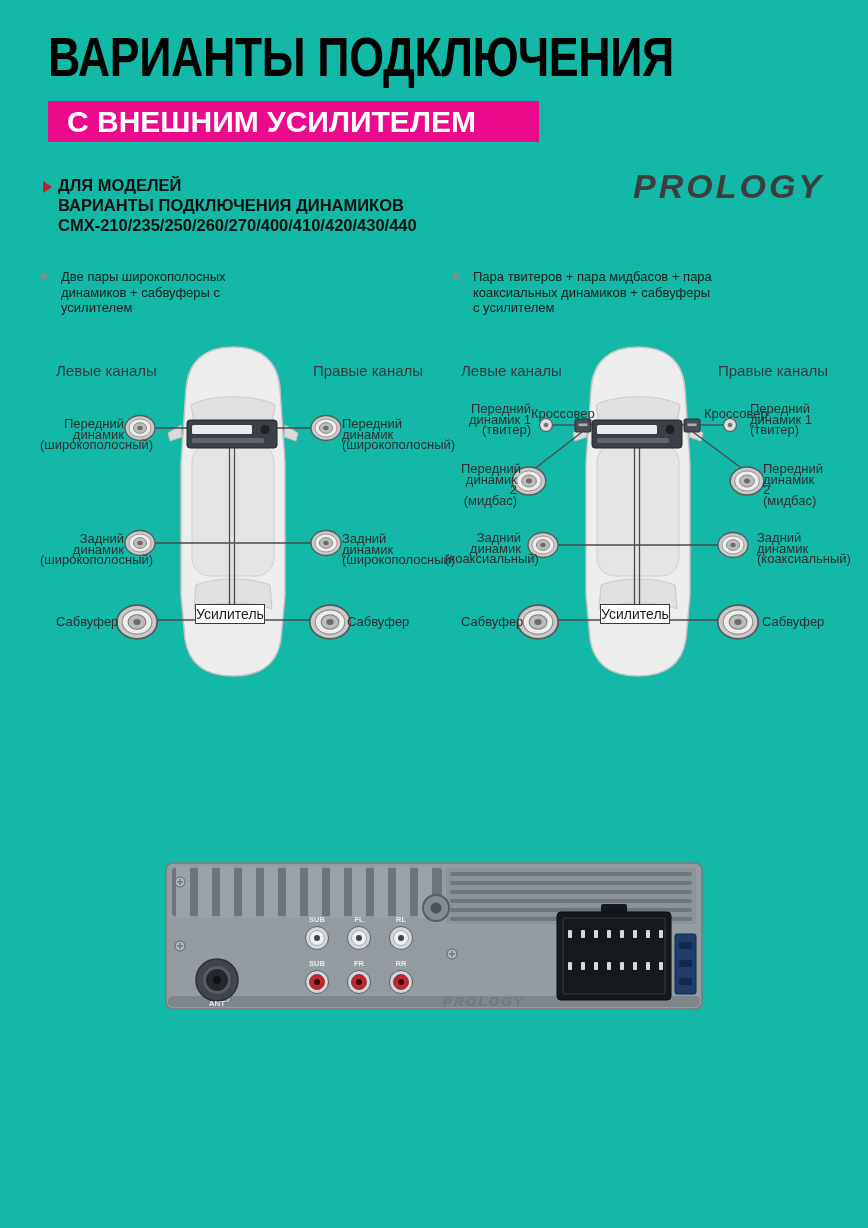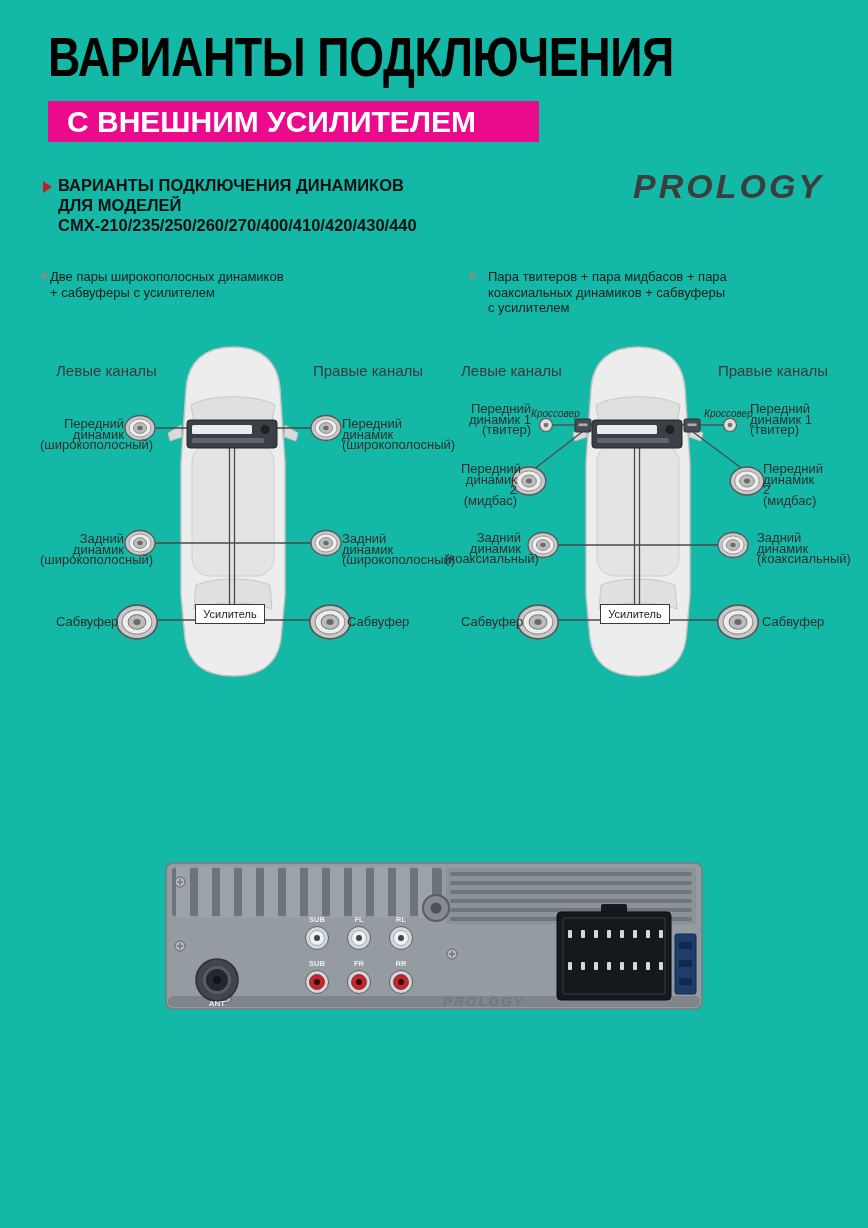--- a/index.html
+++ b/index.html
@@ -10,36 +10,36 @@
   .title { position:absolute; left:48px; top:24px; font-size:56px; font-weight:700; color:#000;
            white-space:nowrap; transform:scaleX(.8); transform-origin:left top; letter-spacing:-.5px; }
   .banner { position:absolute; left:48px; top:101px; width:491px; height:41px; background:#eb0a8c;
             color:#fff; font-weight:700; font-size:30px; line-height:41px; padding-left:19px; }
   .sec-mark { position:absolute; left:43px; top:181px; width:0; height:0;
               border-left:9px solid #c32026; border-top:6px solid transparent; border-bottom:6px solid transparent; }
   .section { position:absolute; left:58px; top:175px; font-size:16.5px; font-weight:700; line-height:20px; color:#101010; }
   .logo { position:absolute; left:633px; top:167px; font-size:34px; font-style:italic; font-weight:700;
           color:#3d3d3d; letter-spacing:3px; }
 
-  .caption { position:absolute; display:flex; gap:1px; font-size:13px; line-height:15.5px; color:#1c1c1c; }
+  .caption { position:absolute; display:flex; gap:12px; font-size:13px; line-height:15.5px; color:#1c1c1c; }
   .cap-a { left:42px; top:269px; width:252px; }
-  .cap-b { left:470px; top:269px; width:258px;justify-content:space-between; }
+  .cap-b { left:454px; top:269px; width:258px;justify-content:space-between; }
   .tri { flex:0 0 auto; margin-top:3px; width:0; height:0;
          border-left:7px solid #8a8a8a; border-top:4.5px solid transparent; border-bottom:4.5px solid transparent; }
   .cap-text { width:240px; }
 
   .panel { position:absolute; width:390px; height:360px; top:340px; }
   .pa { left:40px; } .pb { left:445px; }
   .panel>svg { position:absolute; left:0; top:0; z-index:1; }
   .chan { position:absolute; font-size:15px; color:#3a3a3a; z-index:2; }
   .lbl { position:absolute; font-size:13px; line-height:10.5px; color:#2e2e2e; z-index:2; }
   .r { text-align:right; }
-  .xo-lbl { font-size:10px;font-style:italic; }
+  .xo-lbl { font-size:13px; }
   .amp { position:absolute; left:155px; top:264px; width:70px; height:20px; background:#fff;
-         border:1px solid #3a3a3a; font-size:11px; line-height:18px; text-align:center; color:#1a1a1a; z-index:2; }
+         border:1px solid #3a3a3a; font-size:14px; line-height:18px; text-align:center; color:#1a1a1a; z-index:2; }
 
   .rear { position:absolute; left:164px; top:860px; width:540px; height:152px; }
   svg text { font-family:"Liberation Sans", sans-serif; }
   .jlabel { font-size:7.5px; fill:#e9edf0; font-weight:700; }
   .ant-label { font-size:8px; fill:#dfe3e6; font-weight:700; }
   .brand { font-size:13px; fill:#70777d; font-weight:700; font-style:italic; letter-spacing:2.5px; }
 </style>
 </head>
 <body>
 
@@ -80,22 +80,22 @@
   </defs>
 </svg>
 
 <div class="page">
 
   <div class="title">ВАРИАНТЫ ПОДКЛЮЧЕНИЯ</div>
   <div class="banner">С ВНЕШНИМ УСИЛИТЕЛЕМ</div>
 
   <div class="sec-mark"></div>
   <div class="section">
+    <div>ДЛЯ МОДЕЛЕЙ</div>
     <div>ВАРИАНТЫ ПОДКЛЮЧЕНИЯ ДИНАМИКОВ</div>
-    <div>ДЛЯ МОДЕЛЕЙ</div>
     <div>CMX-210/235/250/260/270/400/410/420/430/440</div>
   </div>
   <div class="logo">PROLOGY</div>
 
   <div class="caption cap-a">
     <span class="tri"></span>
     <span class="cap-text">Две пары широкополосных динамиков + сабвуферы с усилителем</span>
   </div>
   <div class="caption cap-b">
     <span class="tri"></span>

